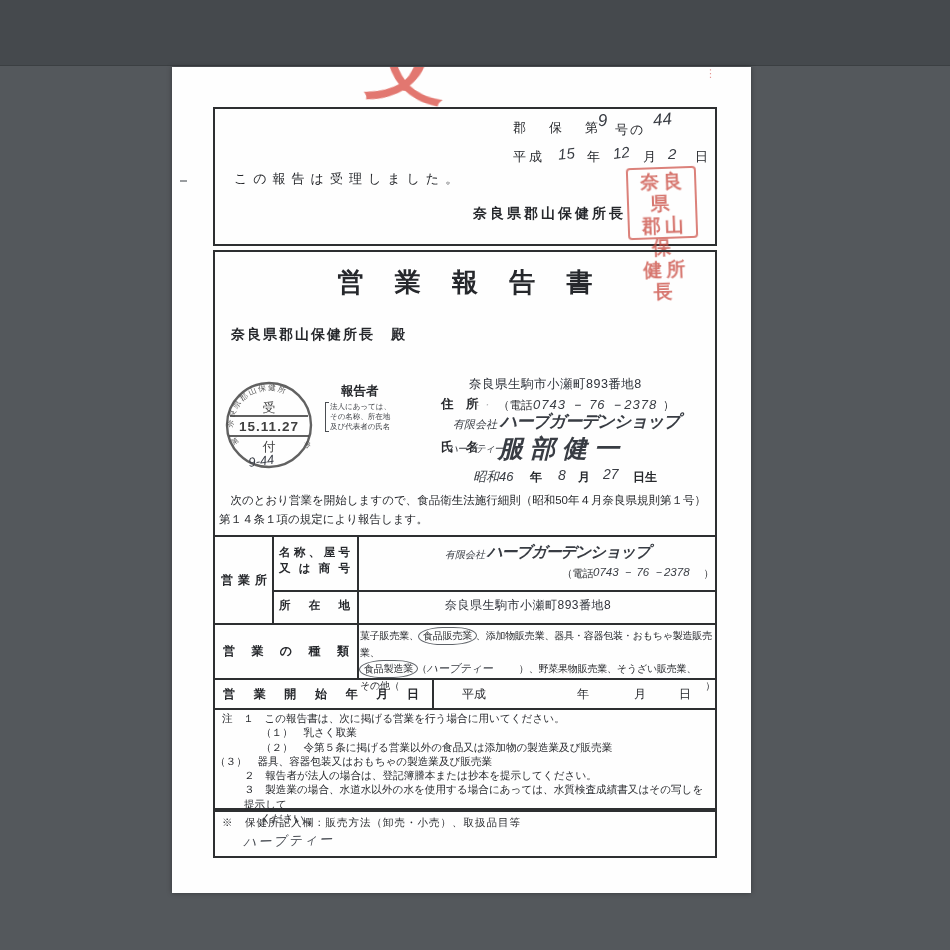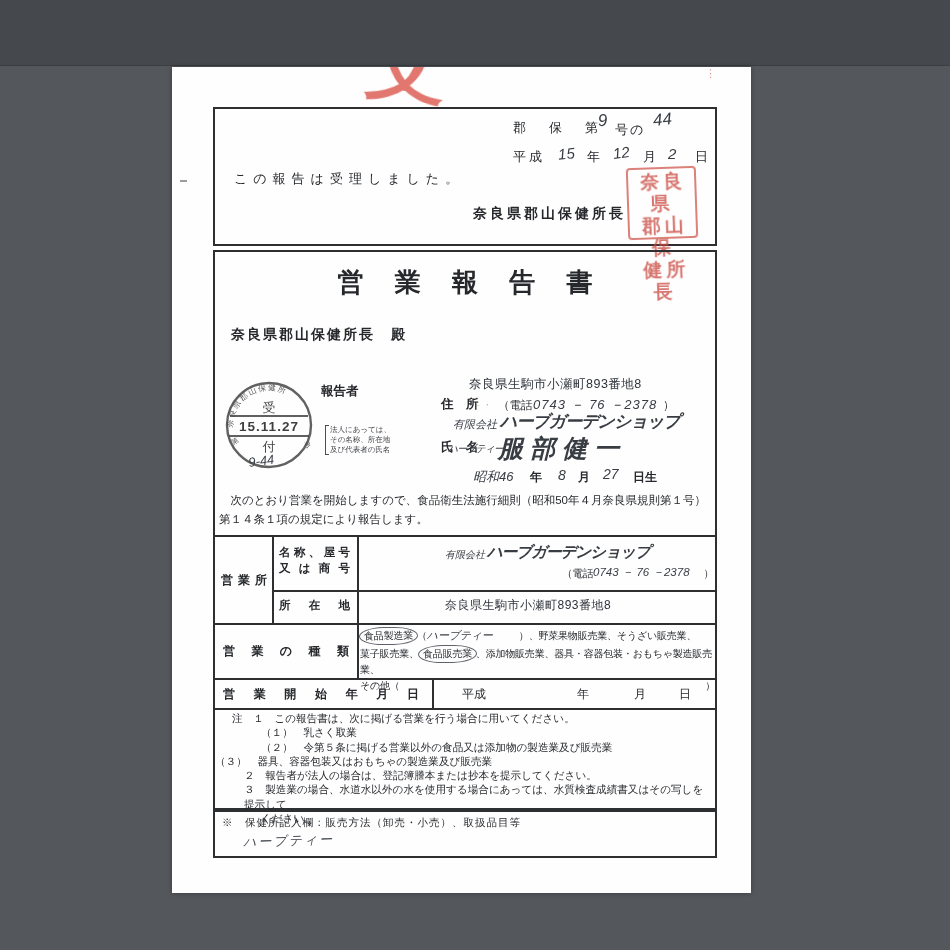--- a/index.html
+++ b/index.html
@@ -18,21 +18,21 @@
   .abs{position:absolute;}
   .bx{position:absolute;border:2px solid #2d2f31;}
   .print{color:#26282c;}
   .hw{color:#383c43;font-style:italic;}
   .pen{color:#2e323a;letter-spacing:.5px;}
   .pencil{color:#4a4e55;}
   .just{text-align:justify;text-align-last:justify;}
   .hline{position:absolute;background:#2d2f31;height:2px;}
   .vline{position:absolute;background:#2d2f31;width:2px;}
   .circ{display:inline-block;border:1.5px solid #5e6268;border-radius:50% / 62%;padding:0 4px;margin:0 -1px;transform:rotate(-1deg);}
-  .bracket{position:relative;padding:0 5px;margin-top:23px;}
+  .bracket{position:relative;padding:0 5px;}
   .bracket::before,.bracket::after{content:"";position:absolute;top:0;bottom:0;width:3px;border:1px solid #4a4d52;}
   .bracket::before{left:0;border-right:none;}
   .bracket::after{right:0;border-left:none;}
   .seal{
     position:absolute;width:70px;height:72px;
     border:2.5px solid rgba(206,84,75,.8);border-radius:4px;
     transform:rotate(-2deg);padding-top:2px;box-sizing:border-box;
     filter:blur(.3px);opacity:.92;
   }
   .seal div{
@@ -99,21 +99,21 @@
         <line x1="6" y1="57" x2="86" y2="57" stroke="#4b4b4b" stroke-width="2" opacity=".88"></line>
         <text x="46" y="33" text-anchor="middle" font-size="13" fill="#454545">受</text>
         <text x="46" y="52" text-anchor="middle" font-size="13.5" font-weight="bold" letter-spacing="1" fill="#3f3f3f">15.11.27</text>
         <text x="46" y="72" text-anchor="middle" font-size="13" fill="#454545">付</text>
         <text x="10" y="66" font-size="7" fill="#4b4b4b" transform="rotate(-30 10 66)">第</text>
         <text x="80" y="66" font-size="7" fill="#4b4b4b" transform="rotate(30 80 66)">号</text>
         <text x="26" y="88" font-size="13" font-style="italic" fill="#3d414a" transform="rotate(-8 26 88)">9-44</text>
       </svg>
     </div>
 
-    <span class="abs print" style="left:106px;top:131px;font-size:12.5px;font-weight:bold;">報告者</span>
+    <span class="abs print" style="left:126px;top:131px;font-size:12.5px;font-weight:bold;">報告者</span>
     <div class="abs bracket" style="left:110px;top:150px;font-size:7.5px;line-height:10px;color:#3c3f44;">
       <div>法人にあっては、</div>
       <div>その名称、所在地</div>
       <div>及び代表者の氏名</div>
     </div>
 
     <span class="abs print" style="left:226px;top:132px;font-size:12.5px;font-weight:bold;margin-top:12px;">住　所</span>
     <span class="abs pen" style="left:254px;top:124px;font-size:12.5px;">奈良県生駒市小瀬町893番地8</span>
     <span class="abs hw" style="left:250px;top:147px;font-size:9px;opacity:.4;">・ - ・</span>
     <span class="abs print" style="left:283px;top:146px;font-size:11.5px;">（電話</span>
@@ -158,36 +158,36 @@
     <span class="abs hw" style="left:272px;top:290px;font-size:15.5px;letter-spacing:-1px;font-weight:600;">ハーブガーデンショップ</span>
     <span class="abs print" style="left:347px;top:315px;font-size:10.5px;">（電話</span>
     <span class="abs hw" style="left:378px;top:313px;font-size:11.5px;">0743 － 76 －2378</span>
     <span class="abs print" style="left:478px;top:315px;font-size:10.5px;">　）</span>
 
     <div class="abs print just" style="left:64px;top:346px;width:71px;font-size:11.5px;font-weight:bold;">所在地</div>
     <span class="abs pen" style="left:230px;top:345px;font-size:12px;">奈良県生駒市小瀬町893番地8</span>
 
     <div class="abs print just" style="left:8px;top:391px;width:126px;font-size:12px;font-weight:bold;">営業の種類</div>
     <div class="abs print" style="left:145px;top:375px;width:355px;font-size:10px;line-height:15.5px;letter-spacing:-.2px;">
+      <div><span>菓子販売業、</span><span class="circ">食品販売業</span><span>、添加物販売業、器具・容器包装・おもちゃ製造販売業、</span></div>
       <div><span class="circ">食品製造業</span><span>（</span><span class="hw" style="display:inline-block;width:92px;font-size:11px;">ハーブティー</span><span>）</span><span>、野菜果物販売業、そうざい販売業、</span></div>
-      <div><span>菓子販売業、</span><span class="circ">食品販売業</span><span>、添加物販売業、器具・容器包装・おもちゃ製造販売業、</span></div>
       <div style="display:flex;justify-content:space-between;">
           <span>その他（</span>
           <span>）</span>
         </div>
     </div>
 
     <div class="abs print just" style="left:8px;top:434px;width:196px;font-size:12px;font-weight:bold;">営業開始年月日</div>
     <span class="abs print" style="left:247px;top:434px;font-size:12px;">平成</span>
     <span class="abs print" style="left:362px;top:434px;font-size:12px;">年</span>
     <span class="abs print" style="left:419px;top:434px;font-size:12px;">月</span>
     <span class="abs print" style="left:464px;top:434px;font-size:12px;">日</span>
 
     <div class="abs print" style="left:0;top:459px;width:496px;font-size:10.6px;line-height:14.3px;">
-      <div style="padding-left:17px;">注　１　この報告書は、次に掲げる営業を行う場合に用いてください。</div>
+      <div style="padding-left:7px;">注　１　この報告書は、次に掲げる営業を行う場合に用いてください。</div>
       <div style="padding-left:46px;">（１）　乳さく取業</div>
       <div style="padding-left:46px;">（２）　令第５条に掲げる営業以外の食品又は添加物の製造業及び販売業</div>
       <div style="">（３）　器具、容器包装又はおもちゃの製造業及び販売業</div>
       <div style="padding-left:29px;">２　報告者が法人の場合は、登記簿謄本または抄本を提示してください。</div>
       <div style="padding-left:29px;">３　製造業の場合、水道水以外の水を使用する場合にあっては、水質検査成績書又はその写しを提示して</div>
       <div style="padding-left:46px;">ください。</div>
     </div>
   </div>
 
   <div class="bx" style="left:41px;top:743px;width:500px;height:44px;">

